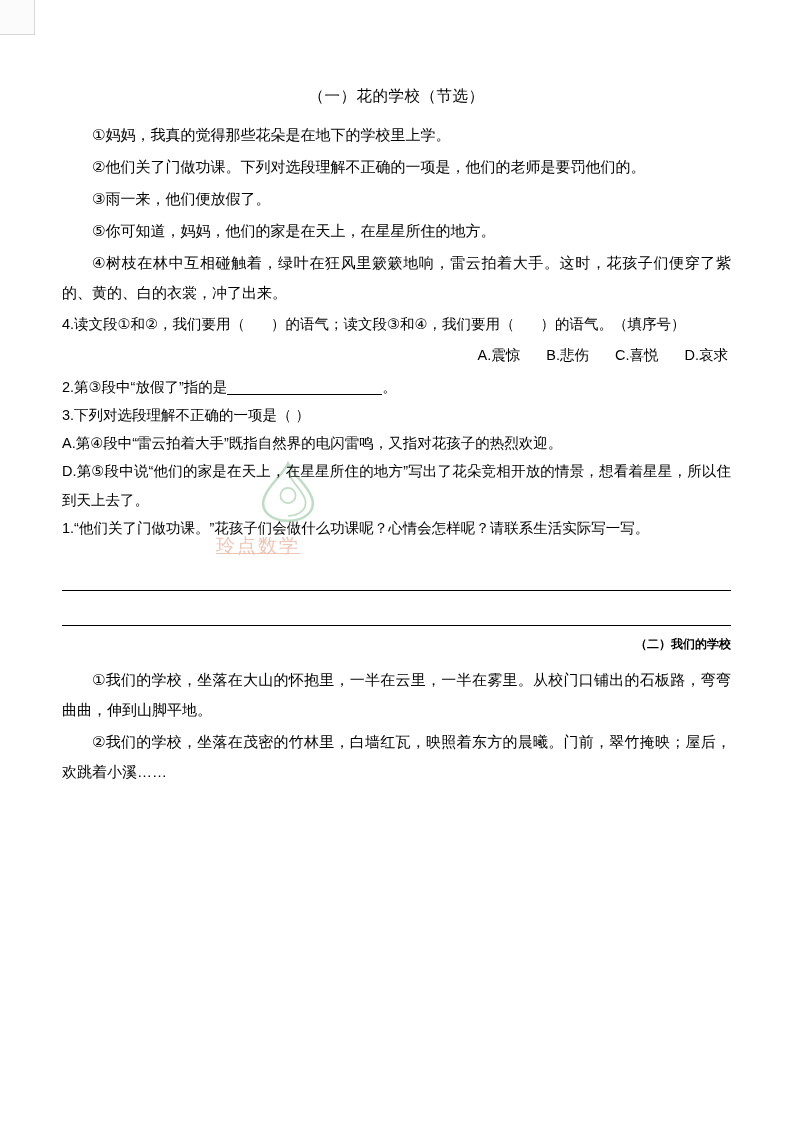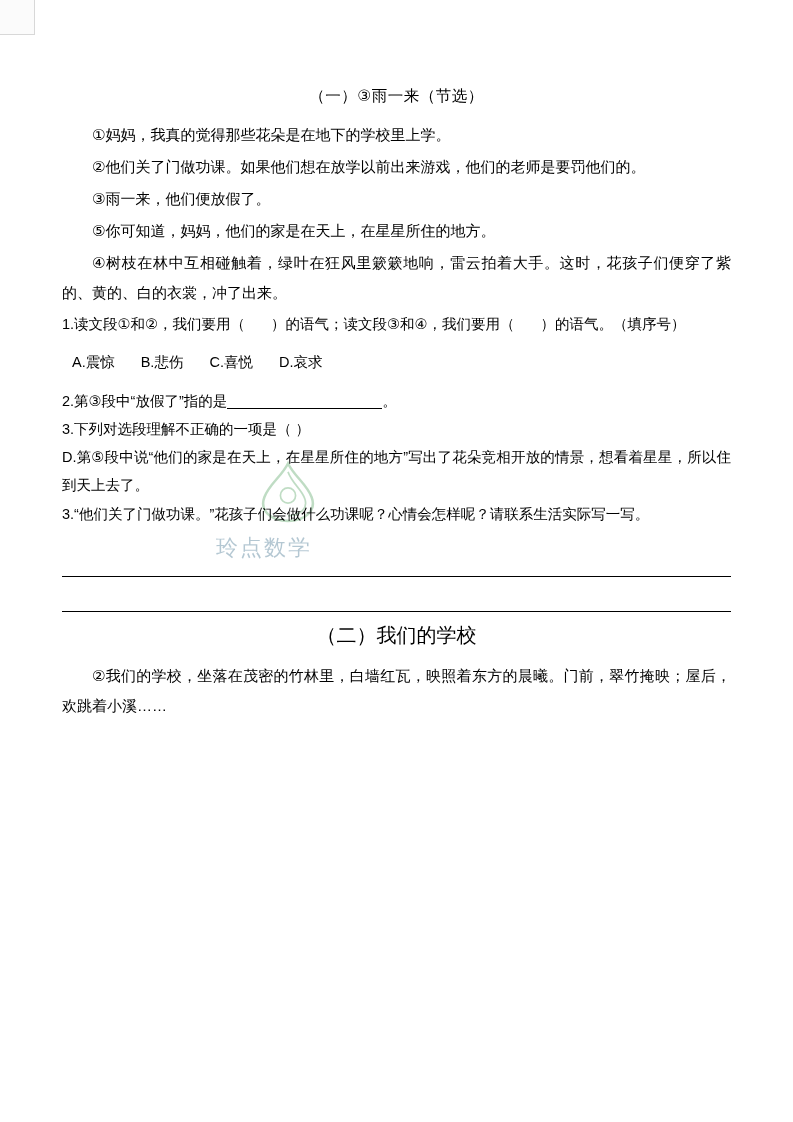--- a/index.html
+++ b/index.html
@@ -50,62 +50,65 @@
   .q {
     font-size: 14.5px;
     line-height: 1.95;
     margin: 0;
     text-align: justify;
     font-family: "Liberation Sans", "DejaVu Sans", sans-serif;
   }
   .q-opts {
     font-size: 14.5px;
     line-height: 1.95;
-    margin: 10px;
+    margin: 3px;
     font-family: "Liberation Sans", "DejaVu Sans", sans-serif;
+    text-align: right;
   }
   .opt-sp { display: inline-block; width: 26px; }
   .blank-inline {
     display: inline-block;
     border-bottom: 1px solid #000;
     width: 155px;
     vertical-align: -3px;
   }
   .answer-lines {
     margin-top: 14px;
   }
   .answer-line {
     border-bottom: 1px solid #000;
     height: 34px;
   }
   .section-two-title {
-    text-align: center;
-    font-size: 20px;
+    text-align: right;
+    font-size: 12px;
     margin: 10px 0 12px 0;
     font-family: "Liberation Sans", "DejaVu Sans", sans-serif;
+    font-weight: bold;
   }
   .watermark {
     position: absolute;
     left: 196px;
     top: 455px;
     width: 190px;
     height: 130px;
     pointer-events: none;
     opacity: 0.30;
     z-index: 5;
   }
   .wm-text {
     position: absolute;
     left: 20px;
     top: 78px;
-    font-size: 22px;
-    color: #0c4a6e;
+    font-size: 19px;
+    color: #c2410c;
     font-family: "Liberation Sans", "DejaVu Sans", sans-serif;
     letter-spacing: 2px;
     white-space: nowrap;
+    text-decoration: underline;
   }
   .wm-mark {
     position: absolute;
     left: 48px;
     top: 0px;
     width: 88px;
     height: 76px;
   }
   .content { position: relative; z-index: 10; }
 </style>
@@ -120,42 +123,44 @@
     <svg class="wm-mark" viewBox="0 0 100 90">
       <path d="M50 10 C58 26, 72 34, 78 50 C84 66, 70 78, 50 78 C30 78, 16 66, 22 50 C28 34, 42 26, 50 10 Z" fill="none" stroke="#2f8f3e" stroke-width="3"></path>
       <path d="M50 20 C55 34, 66 40, 70 52 C74 64, 63 72, 50 72" fill="none" stroke="#2f8f3e" stroke-width="2"></path>
       <circle cx="50" cy="48" r="9" fill="none" stroke="#2f8f3e" stroke-width="2"></circle>
     </svg>
     <div class="wm-text">玲点数学</div>
   </div>
 
   <div class="content">
 
-    <div class="doc-title">（一）③雨一来（节选）</div>
+    <div class="doc-title">（一）花的学校（节选）</div>
 
     <p class="para">①妈妈，我真的觉得那些花朵是在地下的学校里上学。</p>
-    <p class="para">②他们关了门做功课。如果他们想在放学以前出来游戏，他们的老师是要罚他们的。</p>
+    <p class="para">②他们关了门做功课。下列对选段理解不正确的一项是，他们的老师是要罚他们的。</p>
     <p class="para">③雨一来，他们便放假了。</p>
     <p class="para">⑤你可知道，妈妈，他们的家是在天上，在星星所住的地方。</p>
     <p class="para">④树枝在林中互相碰触着，绿叶在狂风里簌簌地响，雷云拍着大手。这时，花孩子们便穿了紫的、黄的、白的衣裳，冲了出来。</p>
 
-    <p class="q"><span>1.读文段①和②，我们要用（</span><span class="opt-sp"></span><span>）的语气；读文段③和④，我们要用（</span><span class="opt-sp"></span><span>）的语气。（填序号）</span></p>
+    <p class="q"><span>4.读文段①和②，我们要用（</span><span class="opt-sp"></span><span>）的语气；读文段③和④，我们要用（</span><span class="opt-sp"></span><span>）的语气。（填序号）</span></p>
 
     <p class="q-opts"><span>A.震惊</span><span class="opt-sp"></span><span>B.悲伤</span><span class="opt-sp"></span><span>C.喜悦</span><span class="opt-sp"></span><span>D.哀求</span></p>
 
     <p class="q"><span>2.第③段中“放假了”指的是</span><span class="blank-inline"></span><span>。</span></p>
 
     <p class="q">3.下列对选段理解不正确的一项是（        ）</p>
+    <p class="q">A.第④段中“雷云拍着大手”既指自然界的电闪雷鸣，又指对花孩子的热烈欢迎。</p>
     <p class="q">D.第⑤段中说“他们的家是在天上，在星星所住的地方”写出了花朵竞相开放的情景，想看着星星，所以住到天上去了。</p>
 
-    <p class="q">3.“他们关了门做功课。”花孩子们会做什么功课呢？心情会怎样呢？请联系生活实际写一写。</p>
+    <p class="q">1.“他们关了门做功课。”花孩子们会做什么功课呢？心情会怎样呢？请联系生活实际写一写。</p>
 
     <div class="answer-lines">
       <div class="answer-line"></div>
       <div class="answer-line"></div>
     </div>
 
     <div class="section-two-title">（二）我们的学校</div>
 
+    <p class="para">①我们的学校，坐落在大山的怀抱里，一半在云里，一半在雾里。从校门口铺出的石板路，弯弯曲曲，伸到山脚平地。</p>
     <p class="para">②我们的学校，坐落在茂密的竹林里，白墙红瓦，映照着东方的晨曦。门前，翠竹掩映；屋后，欢跳着小溪……</p>
 
   </div>
 </div>
 
 </body></html>

